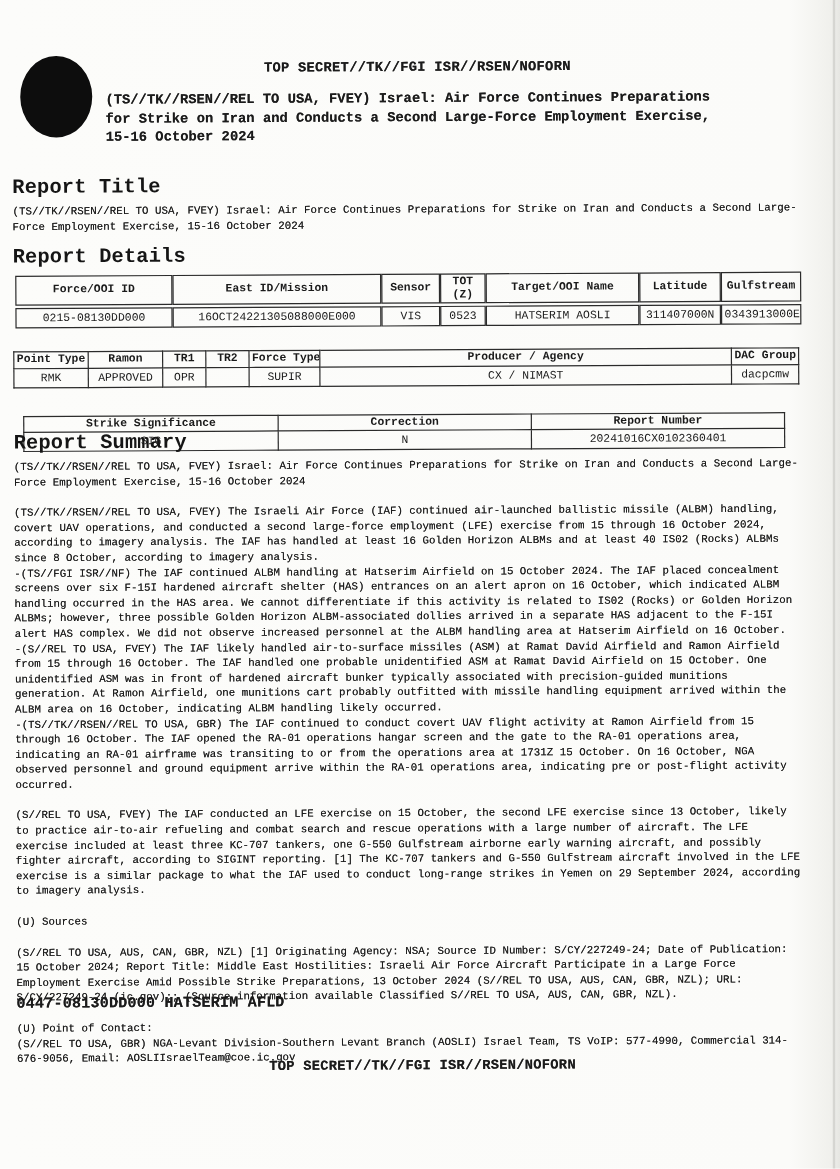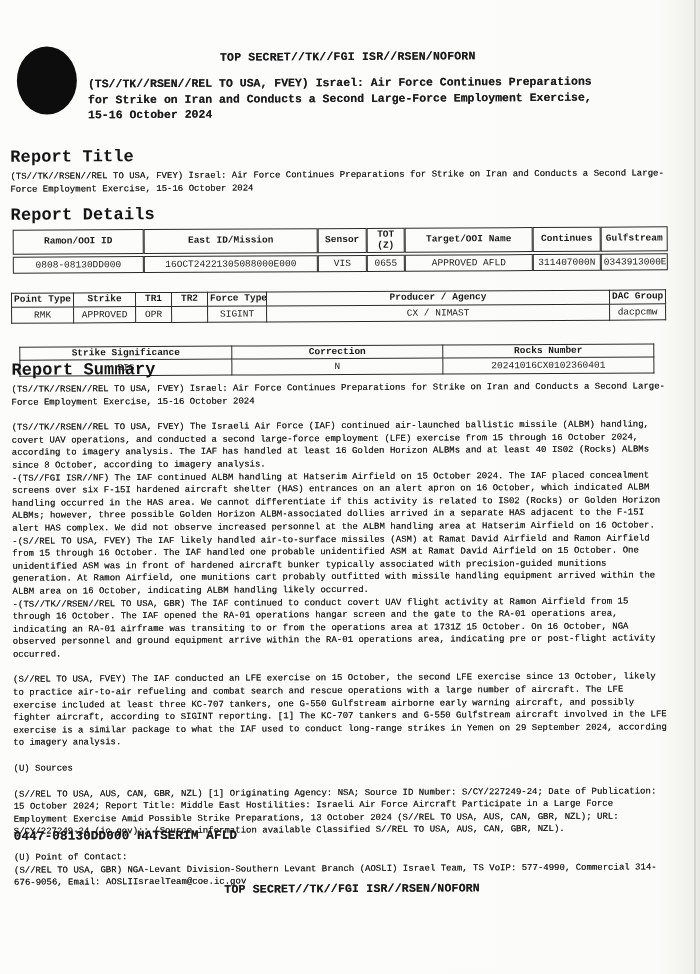--- a/index.html
+++ b/index.html
@@ -73,83 +73,83 @@
           <col style="width:131px">
             <col style="width:174px">
             <col style="width:49px">
             <col style="width:38px">
           <col style="width:128px">
             <col style="width:68px">
             <col style="width:67px">
         </colgroup>
         <tbody>
             <tr>
-          <th>Ramon/OOI ID</th>
+          <th>Force/OOI ID</th>
           <th>East ID/Mission</th>
           <th>Sensor</th>
           <th style="white-space:normal">TOT (Z)</th>
           <th>Target/OOI Name</th>
-          <th>Continues</th>
+          <th>Latitude</th>
           <th>Gulfstream</th>
         </tr>
         <tr>
-          <td>0808-08130DD000</td>
+          <td>0215-08130DD000</td>
           <td>16OCT24221305088000E000</td>
           <td>VIS</td>
-          <td>0655</td>
-          <td>APPROVED AFLD</td>
+          <td>0523</td>
+          <td>HATSERIM AOSLI</td>
           <td>311407000N</td>
           <td>0343913000E</td>
         </tr>
       </tbody>
         </table>
 
       <table class="tbl-status">
         <colgroup>
           <col style="width:62px">
             <col style="width:62px">
             <col style="width:36px">
             <col style="width:36px">
           <col style="width:59px">
             <col style="width:343px">
             <col style="width:56px">
         </colgroup>
         <tbody>
             <tr>
           <th>Point Type</th>
-          <th>Strike</th>
+          <th>Ramon</th>
           <th>TR1</th>
           <th>TR2</th>
           <th>Force Type</th>
           <th>Producer / Agency</th>
           <th>DAC Group</th>
         </tr>
         <tr>
           <td>RMK</td>
           <td>APPROVED</td>
           <td>OPR</td>
           <td></td>
-          <td>SIGINT</td>
+          <td>SUPIR</td>
           <td>CX / NIMAST</td>
           <td>dacpcmw</td>
         </tr>
       </tbody>
         </table>
 
       <table class="tbl-change">
         <colgroup>
           <col style="width:212px">
             <col style="width:211px">
             <col style="width:211px">
         </colgroup>
         <tbody>
             <tr>
           <th>Strike Significance</th>
           <th>Correction</th>
-          <th>Rocks Number</th>
+          <th>Report Number</th>
         </tr>
         <tr>
           <td>SIG</td>
           <td>N</td>
           <td>20241016CX0102360401</td>
         </tr>
       </tbody>
         </table>
     </div>
 

